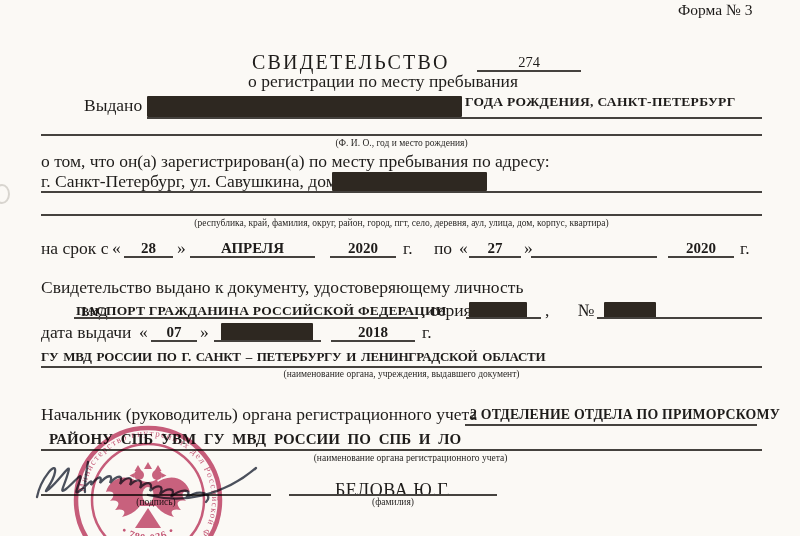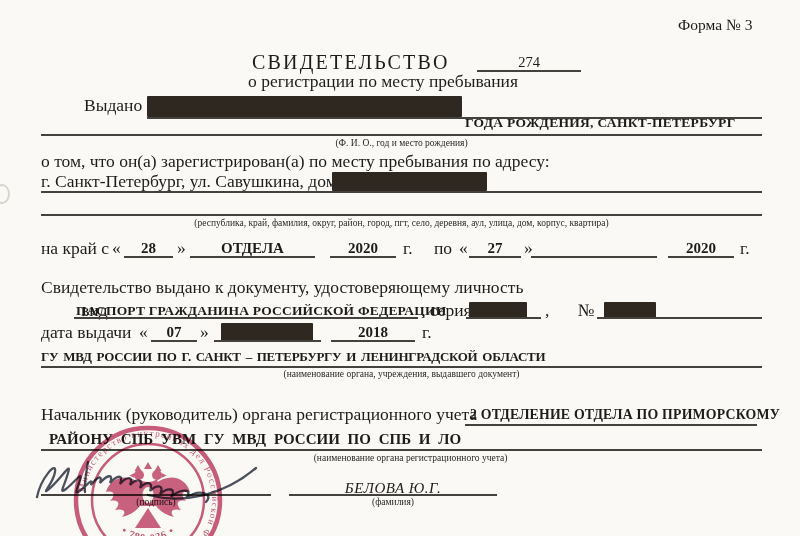--- a/index.html
+++ b/index.html
@@ -18,56 +18,56 @@
   .ln{position:absolute;height:2px;background:var(--line,#45423e);}
   .redact{position:absolute;background:var(--redaction,#2e2821);border-radius:1px;}
   .title{font-size:20px;letter-spacing:2.2px;text-align:center;}
   .subtitle{font-size:17.5px;}
   .num{font-size:14.5px;}
   .formlbl{font-size:15.5px;}
   .boldfill{font-weight:bold;font-size:13.5px;letter-spacing:.3px;}
   .authline{font-weight:bold;font-size:13px;letter-spacing:-0.3px;word-spacing:2px;}
   .org1{font-weight:bold;font-size:13.8px;letter-spacing:.2px;}
   .org2{font-weight:bold;font-size:15px;word-spacing:4px;margin-left:8px;}
-  .surname{font-size:15px;letter-spacing:.5px;font-style:italic;}
+  .surname{font-size:18px;letter-spacing:.5px;}
   svg{display:block;}
   .stamp,.sig{mix-blend-mode:multiply;}
   .artifact{position:absolute;border:2px solid #d8d5cf;border-radius:50%;}
 </style>
 </head>
 <body>
 
 <div class="page">
 
-  <div class="a formlbl" style="left:678px;top:16px;">Форма № 3</div>
+  <div class="a formlbl" style="left:678px;top:1px;">Форма № 3</div>
   <div class="a title" style="left:252px;top:51px;">СВИДЕТЕЛЬСТВО</div>
   <div class="a num ctr" style="left:477px;top:54px;width:104px;">274</div>
   <div class="ln" style="left:477px;top:70px;width:104px;"></div>
   <div class="a subtitle" style="left:248px;top:71px;">о регистрации по месту пребывания</div>
 
   <div class="a t" style="left:84px;top:95px;">Выдано</div>
   <div class="redact" style="left:147px;top:96px;width:315px;height:21px;"></div>
-  <div class="a boldfill" style="left:465px;top:115px;">ГОДА РОЖДЕНИЯ, САНКТ-ПЕТЕРБУРГ</div>
+  <div class="a boldfill" style="left:465px;top:94px;">ГОДА РОЖДЕНИЯ, САНКТ-ПЕТЕРБУРГ</div>
   <div class="ln" style="left:147px;top:117px;width:615px;"></div>
   <div class="ln" style="left:41px;top:134px;width:721px;"></div>
   <div class="a t" style="left:41px;top:151px;">о том, что он(а) зарегистрирован(а) по месту пребывания по адресу:</div>
 
   <div class="a cap ctr" style="left:41px;top:138px;width:721px;">(Ф. И. О., год и место рождения)</div>
   <div class="a t" style="left:41px;top:171px;">г. Санкт-Петербург, ул. Савушкина, дом</div>
   <div class="redact" style="left:332px;top:172px;width:155px;height:19px;"></div>
   <div class="ln" style="left:41px;top:191px;width:721px;"></div>
   <div class="ln" style="left:41px;top:214px;width:721px;"></div>
   <div class="a cap ctr" style="left:41px;top:218px;width:721px;">(республика, край, фамилия, округ, район, город, пгт, село, деревня, аул, улица, дом, корпус, квартира)</div>
 
-  <div class="a t" style="left:41px;top:238px;">на край с</div>
+  <div class="a t" style="left:41px;top:238px;">на срок с</div>
   <div class="a t" style="left:112px;top:238px;">«</div>
   <div class="a bv ctr" style="left:124px;top:240px;width:49px;">28</div>
   <div class="ln" style="left:124px;top:256px;width:49px;"></div>
   <div class="a t" style="left:177px;top:238px;">»</div>
-  <div class="a bv ctr" style="left:190px;top:240px;width:125px;">ОТДЕЛА</div>
+  <div class="a bv ctr" style="left:190px;top:240px;width:125px;">АПРЕЛЯ</div>
   <div class="ln" style="left:190px;top:256px;width:125px;"></div>
   <div class="a bv ctr" style="left:330px;top:240px;width:66px;">2020</div>
   <div class="ln" style="left:330px;top:256px;width:66px;"></div>
   <div class="a t" style="left:403px;top:238px;">г.</div>
   <div class="a t" style="left:434px;top:238px;">по</div>
   <div class="a t" style="left:459px;top:238px;">«</div>
   <div class="a bv ctr" style="left:469px;top:240px;width:52px;">27</div>
   <div class="ln" style="left:469px;top:256px;width:52px;"></div>
   <div class="a t" style="left:524px;top:238px;">»</div>
   <div class="ln" style="left:531px;top:256px;width:126px;"></div>

